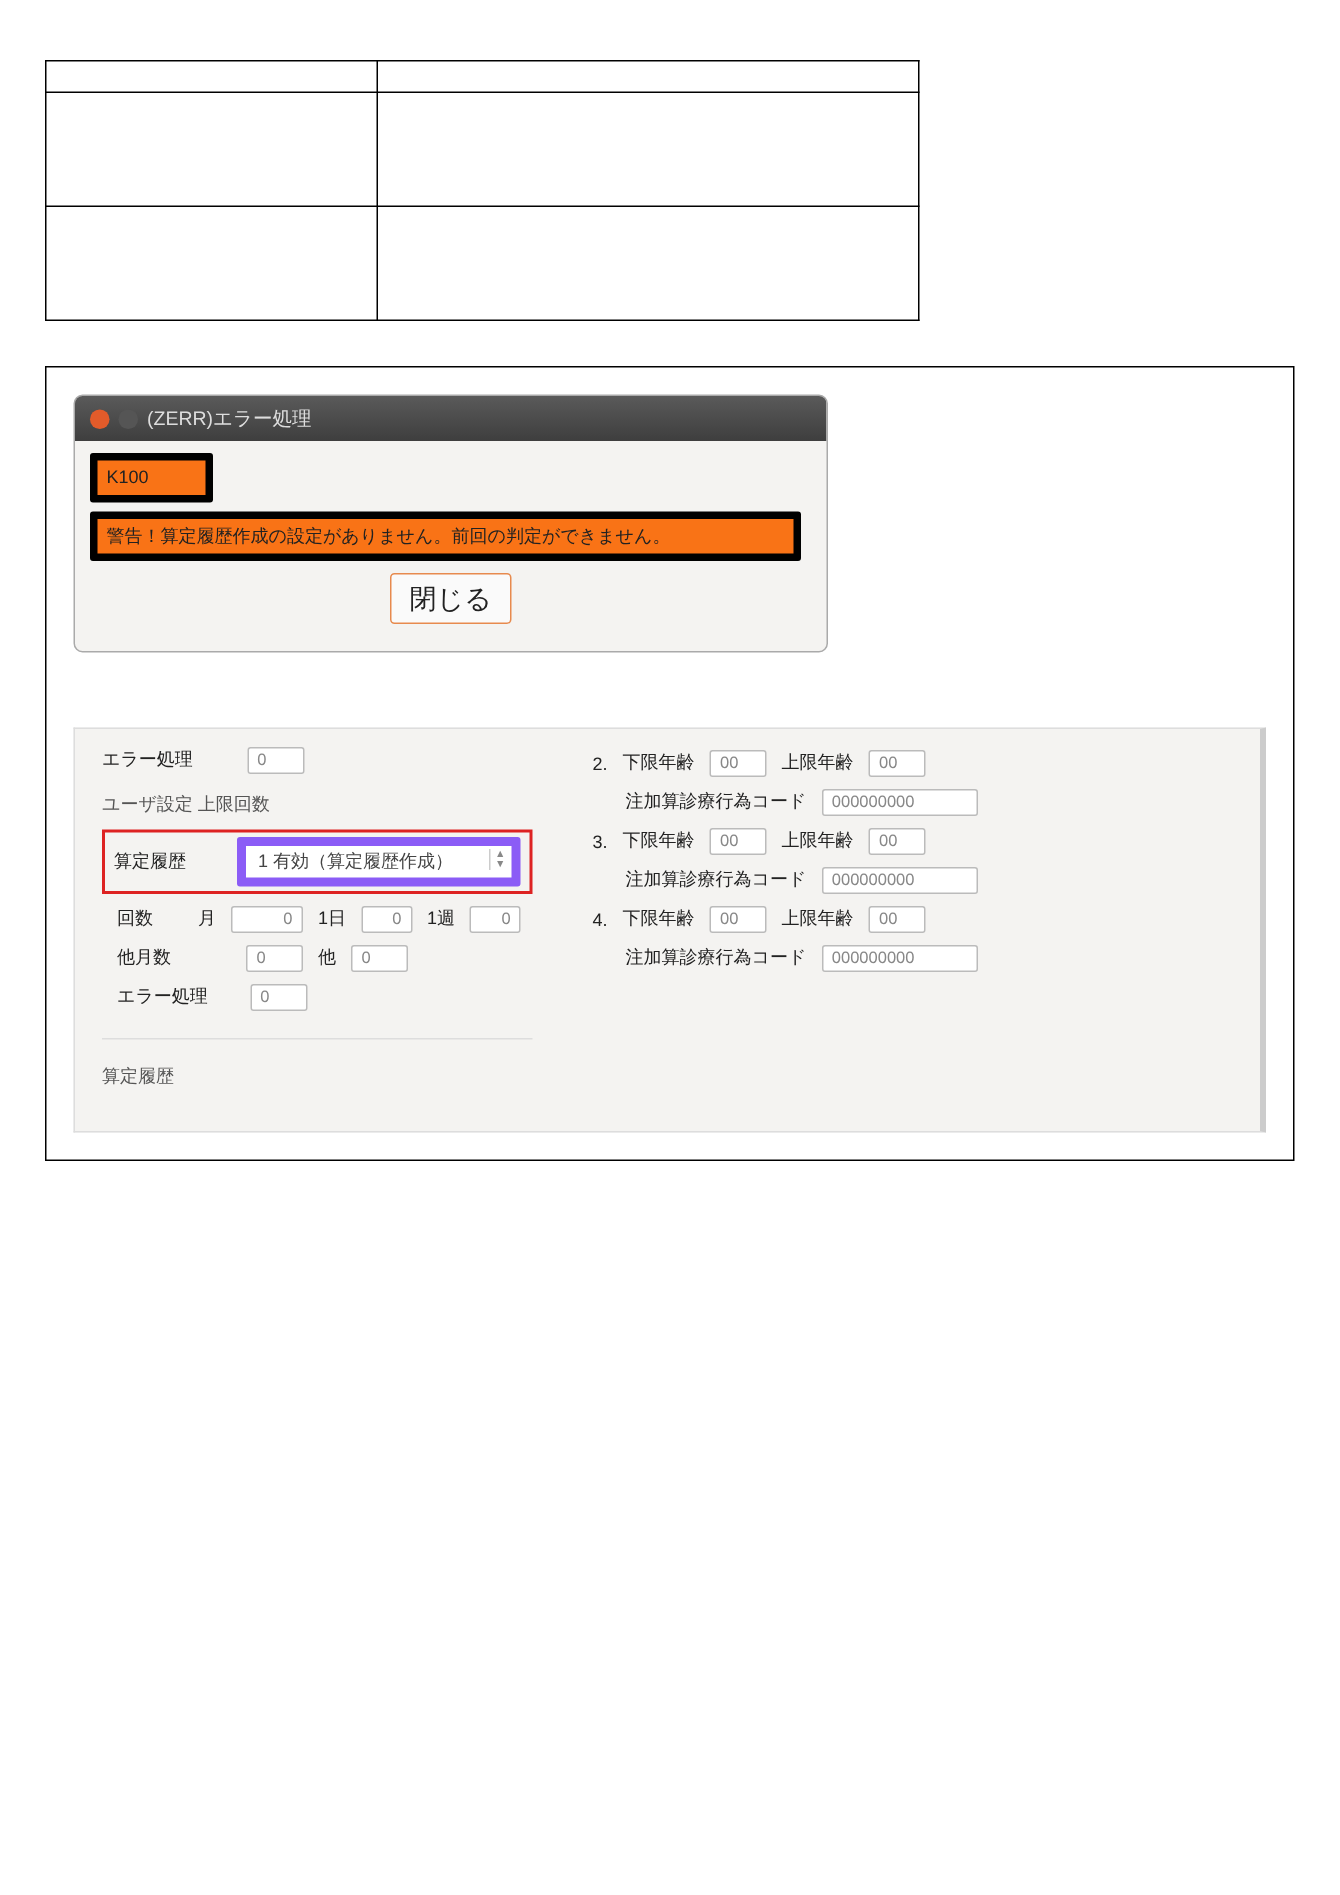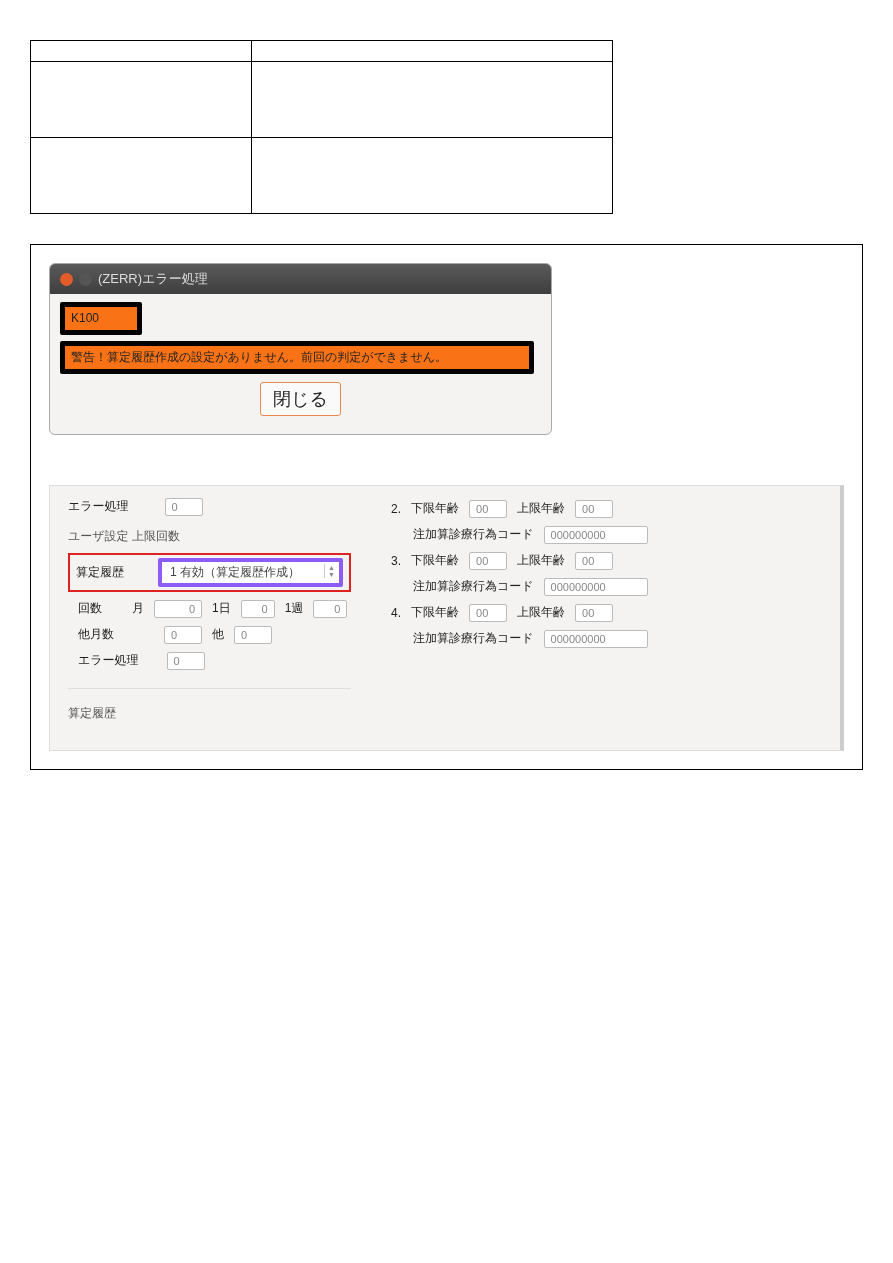--- a/index.html
+++ b/index.html
@@ -15,21 +15,21 @@
     .dbody{padding:8px 10px}
     .inp{display:inline-block;background:#f97316;border:5px solid #000000;border-radius:2px;padding:3px 6px;font-size:12px;line-height:1.4}
     .msg{display:block;width:94%;margin-top:6px}
     .btnrow{text-align:center;padding:8px 0 10px}
     .btn{display:inline-block;border:1.5px solid #e78a4e;border-radius:3px;background:#fafafa;padding:4px 12px;font-size:18px}
     .panel{background:#f4f3f1;border:1px solid #ddd;border-right:4px solid #ccc;padding:12px 18px 28px;display:flex;gap:40px;font-size:12px}
     .col{display:flex;flex-direction:column;gap:8px}
     .row{display:flex;align-items:center;gap:10px;white-space:nowrap}
     .lbl{display:inline-block;min-width:60px}
     .sm{display:inline-block;background:#fff;border:1px solid #bbb;border-radius:2px;padding:2px 6px;font-size:11px;min-width:24px;text-align:left;color:#888}
-    .sel{display:inline-flex;align-items:flex-start;background:#fff;border:4px solid #8b5cf6;border-radius:2px;padding:2px 4px 2px 8px;font-size:12px;min-width:165px;justify-content:space-between;color:#444}
+    .sel{display:inline-flex;align-items:flex-start;background:#fff;border:6px solid #8b5cf6;border-radius:2px;padding:2px 4px 2px 8px;font-size:12px;min-width:165px;justify-content:space-between;color:#444}
     .spin{display:flex;flex-direction:column;border-left:1px solid #ccc;margin-left:6px;font-size:7px;line-height:7px;color:#888;padding-left:3px}
     .hl{border:2.5px solid #d22;padding:3px 6px;display:inline-flex;align-items:center;gap:22px}
     .sec{font-weight:500;color:#555}
     .hr{border:none;border-top:1px solid #ddd;margin:10px 0 8px;width:100%}
     .rcol{padding-top:2px}
   </style>
 </head>
 <body>
 
 <table class="tbl">

